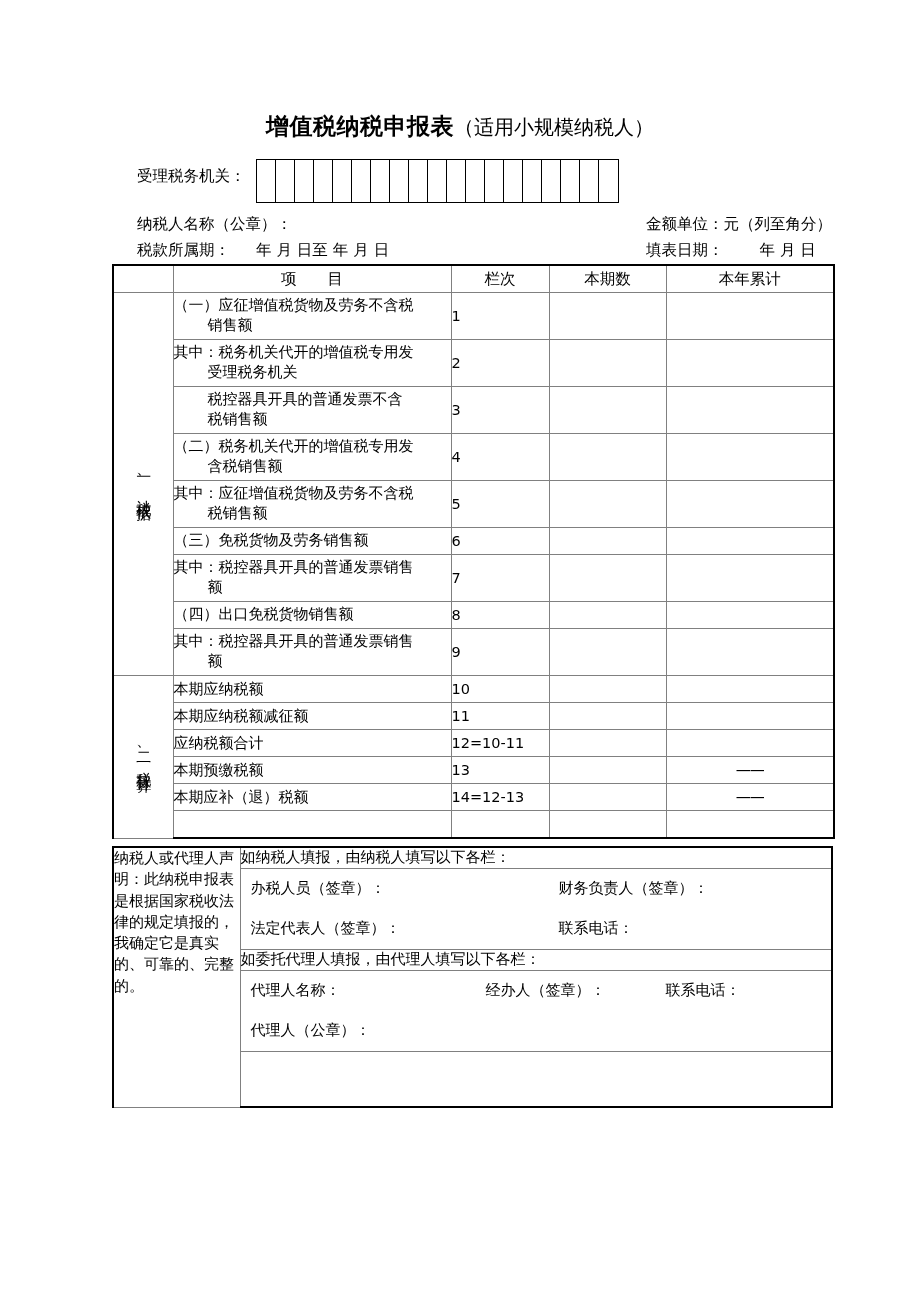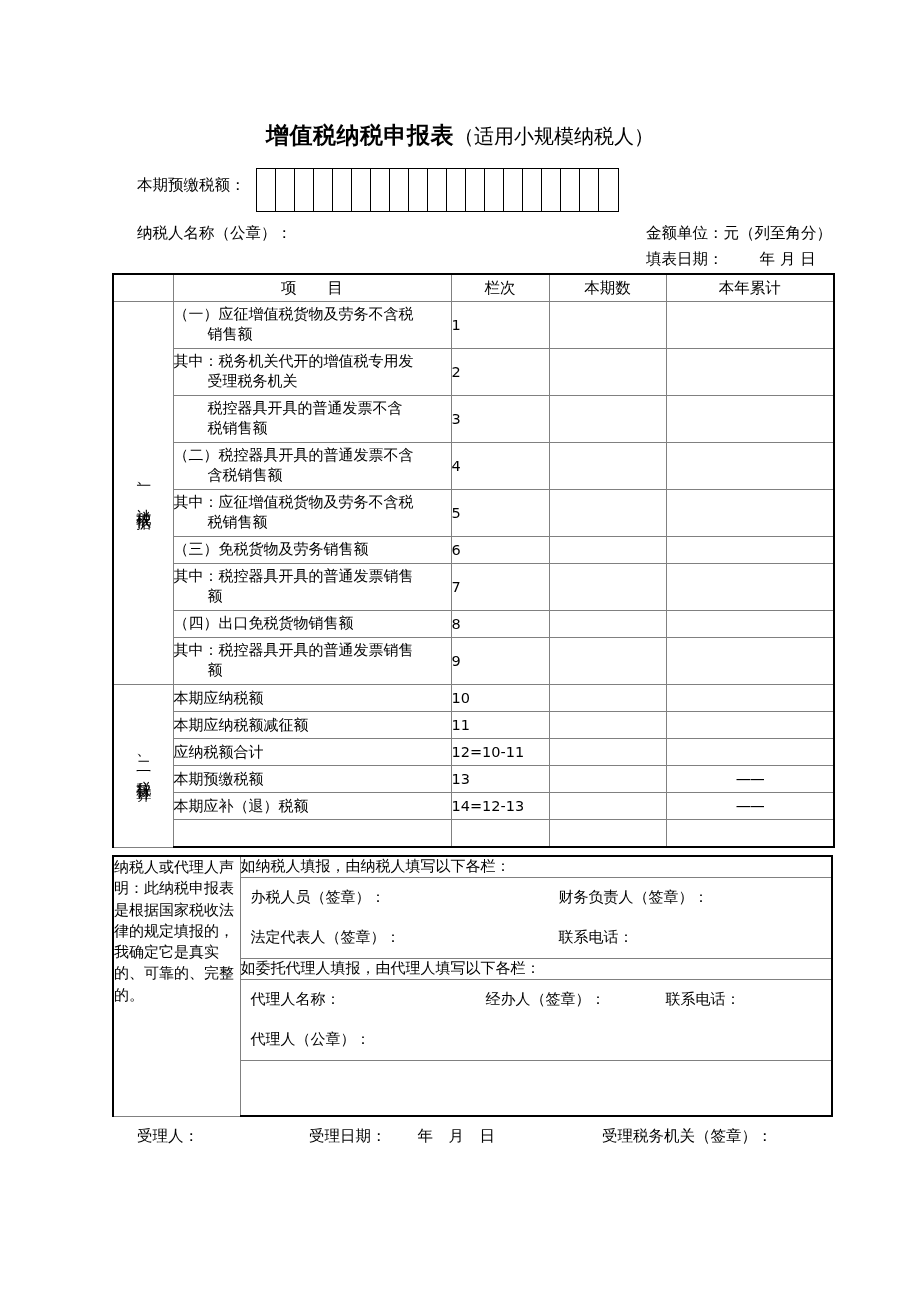--- a/index.html
+++ b/index.html
@@ -10,21 +10,21 @@
   body {
     width: 920px;
     height: 1302px;
     font-family: "DejaVu Sans", "Liberation Sans", sans-serif;
     color: #000000;
     position: relative;
     overflow: hidden;
   }
   .page {
     position: absolute;
-    left: 0; top: 12px;
+    left: 0; top: 3px;
     width: 920px;
     height: 1076px;
   }
 
   
   .title-row {
     position: absolute;
     left: 0; top: 108px;
     width: 920px;
     text-align: center;
@@ -215,21 +215,21 @@
 </style>
 </head>
 <body>
 
 <div class="page">
 
   <div class="title-row">
     <span class="title-main">增值税纳税申报表</span><span class="title-sub">（适用小规模纳税人）</span>
   </div>
 
-  <div class="tpid-label">本期预缴税额：</div>
+  <div class="tpid-label">受理税务机关：</div>
   <div class="tpid-boxes" id="tpid-boxes">
       <div class="tpid-cell"></div>
       <div class="tpid-cell"></div>
       <div class="tpid-cell"></div>
       <div class="tpid-cell"></div>
       <div class="tpid-cell"></div>
       <div class="tpid-cell"></div>
       <div class="tpid-cell"></div>
       <div class="tpid-cell"></div>
       <div class="tpid-cell"></div>
@@ -239,20 +239,21 @@
       <div class="tpid-cell"></div>
       <div class="tpid-cell"></div>
       <div class="tpid-cell"></div>
       <div class="tpid-cell"></div>
       <div class="tpid-cell"></div>
       <div class="tpid-cell"></div>
       <div class="tpid-cell"></div>
     </div>
 
   <div class="hdr-line hdr-name">纳税人名称（公章）：</div>
+  <div class="hdr-line hdr-period"><span>税款所属期：</span><span class="sp3"></span><span>年    月    日至    年  月  日</span></div>
   <div class="hdr-line hdr-unit">金额单位：元（列至角分）</div>
   <div class="hdr-line hdr-filled"><span>填表日期：</span><span class="sp4"></span><span>年  月  日</span></div>
 
   <table class="tbl">
     <colgroup>
       <col class="c-sec">
         <col class="c-item">
         <col class="c-no">
         <col class="c-cur">
         <col class="c-ytd">
@@ -292,21 +293,21 @@
         <td class="item-txt two">
           <span class="indent">税控器具开具的普通发票不含</span>
           <span class="indent">税销售额</span>
         </td>
         <td class="no-cell">3</td>
         <td></td>
         <td class="outer-r"></td>
       </tr>
       <tr>
         <td class="item-txt two">
-          <span>（二）税控器具开具的普通发票不含</span>
+          <span>（二）税务机关代开的增值税专用发</span>
           <span class="indent">含税销售额</span>
         </td>
         <td class="no-cell">4</td>
         <td></td>
         <td class="outer-r"></td>
       </tr>
       <tr>
         <td class="item-txt two">
           <span>其中：应征增值税货物及劳务不含税</span>
           <span class="indent">税销售额</span>
@@ -428,20 +429,15 @@
             <span class="sig-a">代理人（公章）：</span>
           </div>
         </td>
       </tr>
       <tr>
         <td class="outer-r outer-b" style="height:54px;"></td>
       </tr>
     </tbody>
   </table>
 
-  <div class="foot">
-    <span>受理人：</span>
-    <span class="f2">受理日期：　　年　月　日</span>
-    <span class="f3">受理税务机关（签章）：</span>
-  </div>
 
 
 </div>
 
 </body></html>

